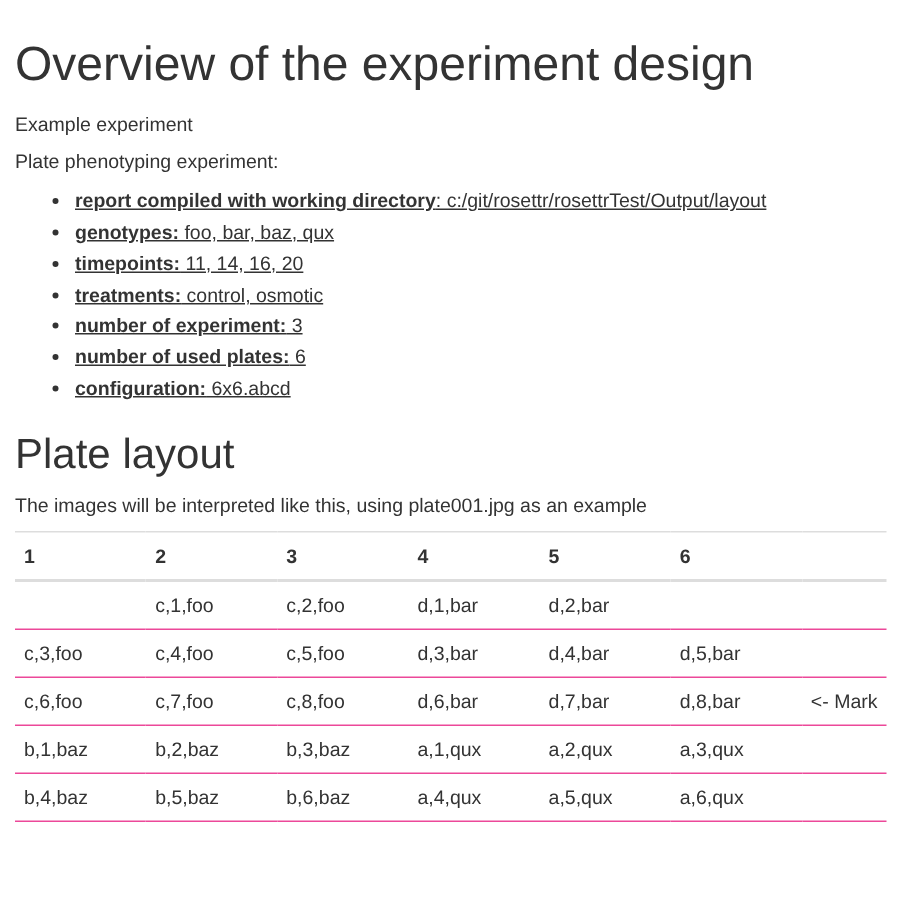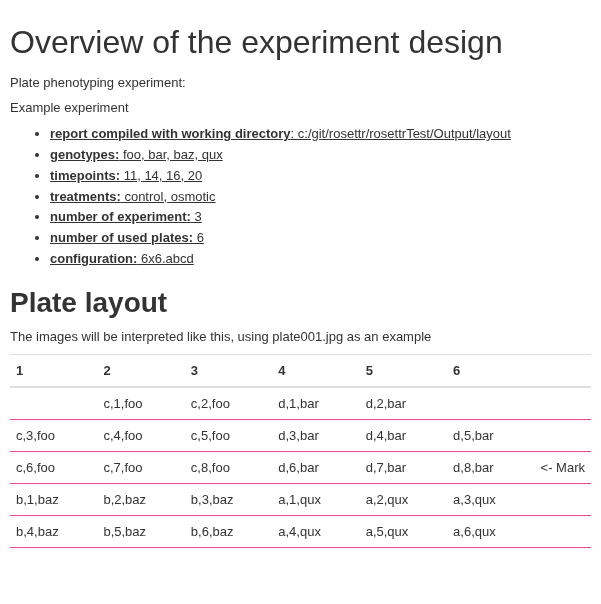--- a/index.html
+++ b/index.html
@@ -15,21 +15,21 @@
     box-sizing: border-box;
   }
   h1 {
     font-size: 32px;
     font-weight: 500;
     margin: 4px 0 14px 0;
     color: #333;
   }
   h2 {
     font-size: 28px;
-    font-weight: 700;
+    font-weight: 400;
     margin: 18px 0 10px 0;
     color: #333;
   }
   p {
     font-size: 13px;
     margin: 0 0 10px 0;
   }
   ul {
     margin: 4px 0 10px 0;
     padding-left: 40px;
@@ -64,22 +64,22 @@
     width: 1%;
   }
 </style>
 </head>
 <body>
 
 <div class="page">
 
   <h1>Overview of the experiment design</h1>
 
+  <p>Example experiment</p>
   <p>Plate phenotyping experiment:</p>
-  <p>Example experiment</p>
 
   <ul>
     <li><span class="k">report compiled with working directory</span><span>: c:/git/rosettr/rosettrTest/Output/layout</span></li>
     <li><span class="k">genotypes:</span><span> foo, bar, baz, qux</span></li>
     <li><span class="k">timepoints:</span><span> 11, 14, 16, 20</span></li>
     <li><span class="k">treatments:</span><span> control, osmotic</span></li>
     <li><span class="k">number of experiment:</span><span> 3</span></li>
     <li><span class="k">number of used plates:</span><span> 6</span></li>
     <li><span class="k">configuration:</span><span> 6x6.abcd</span></li>
   </ul>

